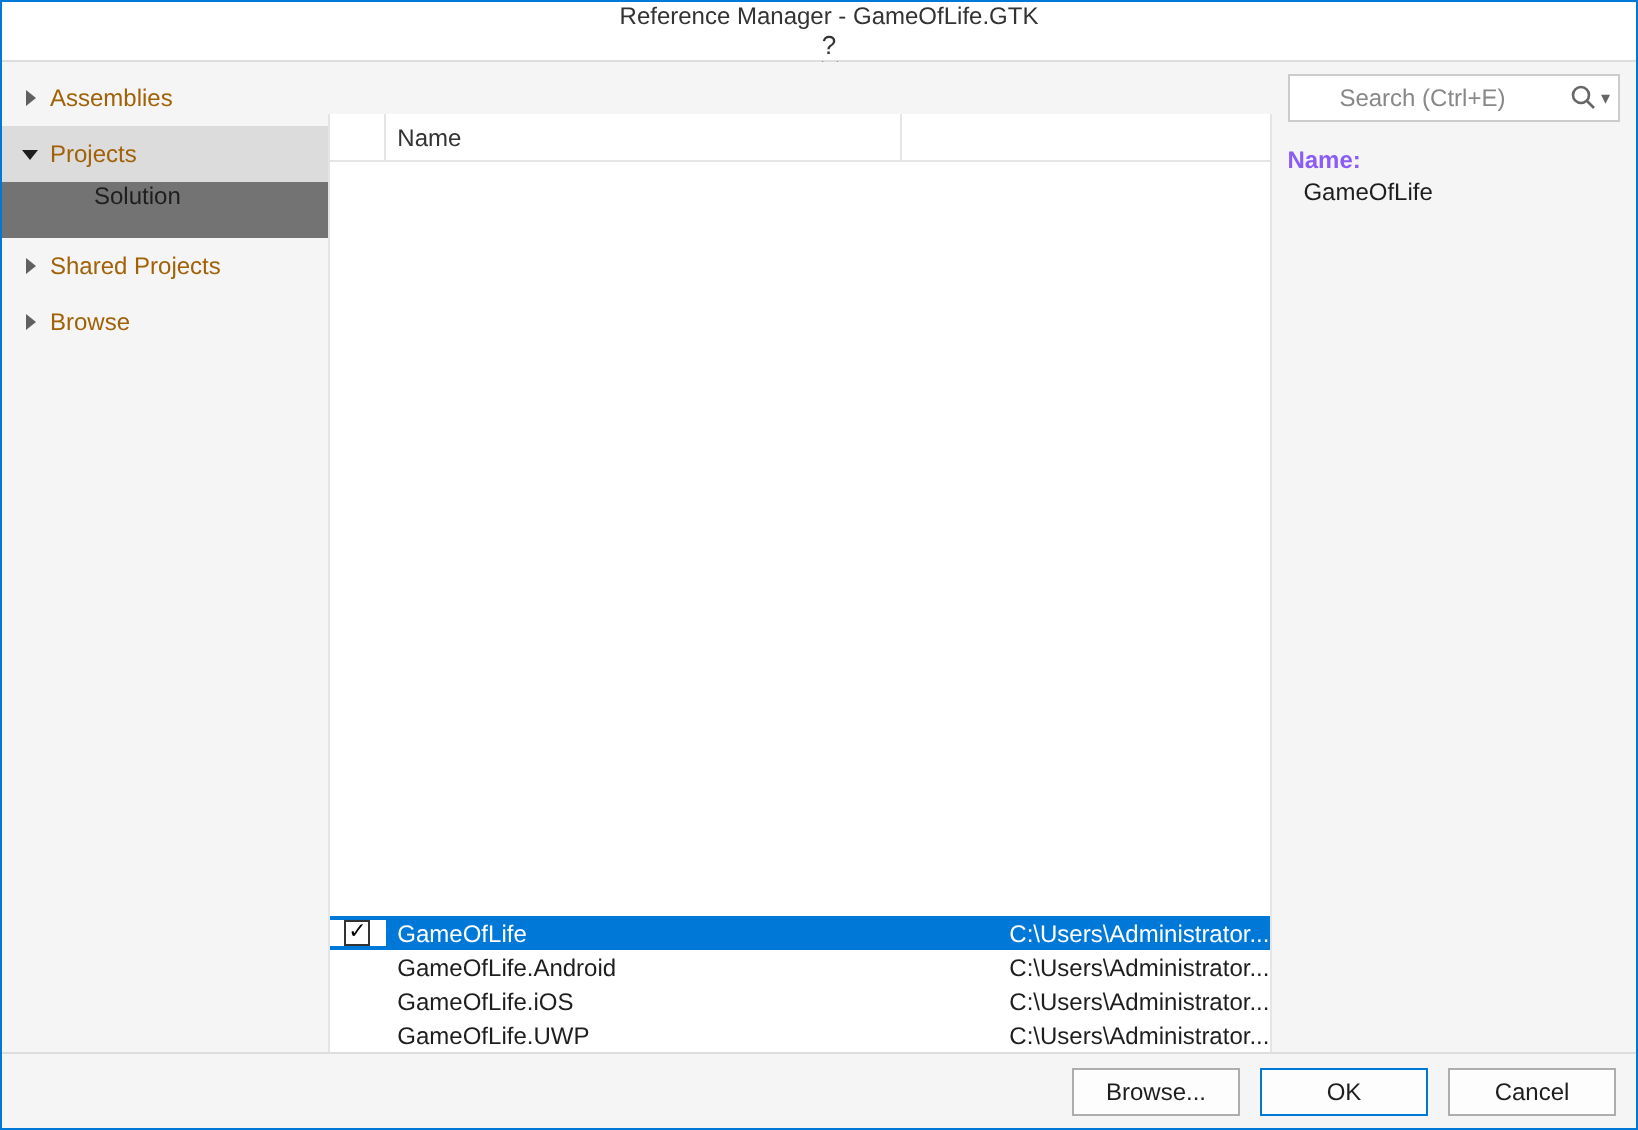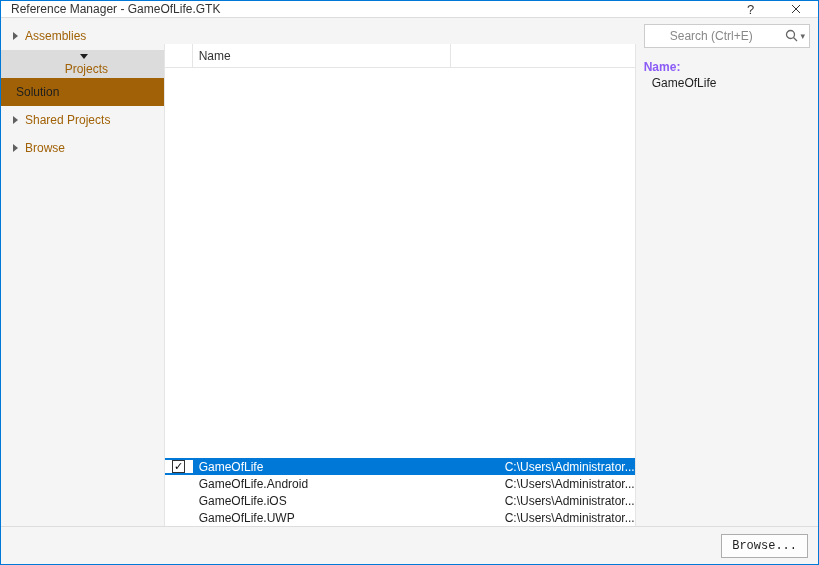--- a/index.html
+++ b/index.html
@@ -10,25 +10,26 @@
     color: #1e1e1e;
     background: #fff;
   }
   .window {
     width: 819px; height: 565px;
     border: 1px solid #0078d7;
     display: flex; flex-direction: column;
     background: #fff;
   }
   .titlebar {
-    height: 17px;
+    height: 30px;
     display: flex; align-items: center;
     padding: 0 0 0 10px;
     border-bottom: 1px solid #ddd;
     background: #fff;
+    flex-direction: column;
   }
   .titlebar .title { flex: 1; font-size: 12px; color: #333; }
   .titlebar .ctrl {
     width: 45px; height: 30px;
     display: flex; align-items: center; justify-content: center;
     color: #333;
   }
   .titlebar .help { font-size: 13px; }
   .titlebar .close svg { width: 10px; height: 10px; }
 
@@ -46,26 +47,26 @@
     display: flex; align-items: center;
     padding-left: 8px;
     color: #a16207;
     cursor: default;
   }
   .side-item .arrow {
     width: 12px; height: 12px;
     margin-right: 4px;
     display: inline-flex; align-items: center; justify-content: center;
   }
-  .side-item.selected { background: #dcdcdc; flex-direction: column; }
+  .side-item.selected { background: #dcdcdc; }
   .side-child {
     height: 28px;
-    display: flex; align-items: center;
-    padding-left: 15px;
-    background: #a16207;
+    display: flex; align-items: flex-start;
+    padding-left: 46px;
+    background: #737373;
   }
 
   .center {
     flex: 1;
     background: #fff;
     display: flex; flex-direction: column;
     border-left: 1px solid #e5e5e5;
     border-right: 1px solid #e5e5e5;
     margin-top: 26px;
     justify-content: space-between;
@@ -129,21 +130,20 @@
   .detail-label { font-weight: 600; margin-top: 4px; color: #8b5cf6; }
   .detail-value { padding-left: 8px; margin-top: 2px; }
 
   .footer {
     height: 38px;
     border-top: 1px solid #ddd;
     background: #f5f5f5;
     display: flex; align-items: center; justify-content: flex-end;
     padding: 0 10px;
     gap: 10px;
-    font-family: Liberation Mono, monospace;
   }
   .btn {
     min-width: 84px; height: 24px;
     border: 1px solid #adadad;
     background: #fdfdfd;
     display:flex; align-items:center; justify-content:center;
     font-size: 12px;
     padding: 0 10px;
   }
   .btn.default { border: 1px solid #0078d7; }
@@ -257,15 +257,21 @@
       <div class="detail-label">Name:</div>
       <div class="detail-value">GameOfLife</div>
     </div>
 
   </div>
 
   <div class="footer">
     <div class="btn">
         <span>Browse...</span>
       </div>
+    <div class="btn default">
+        <span>OK</span>
+      </div>
+    <div class="btn">
+        <span>Cancel</span>
+      </div>
   </div>
 
 </div>
 
 </body></html>

